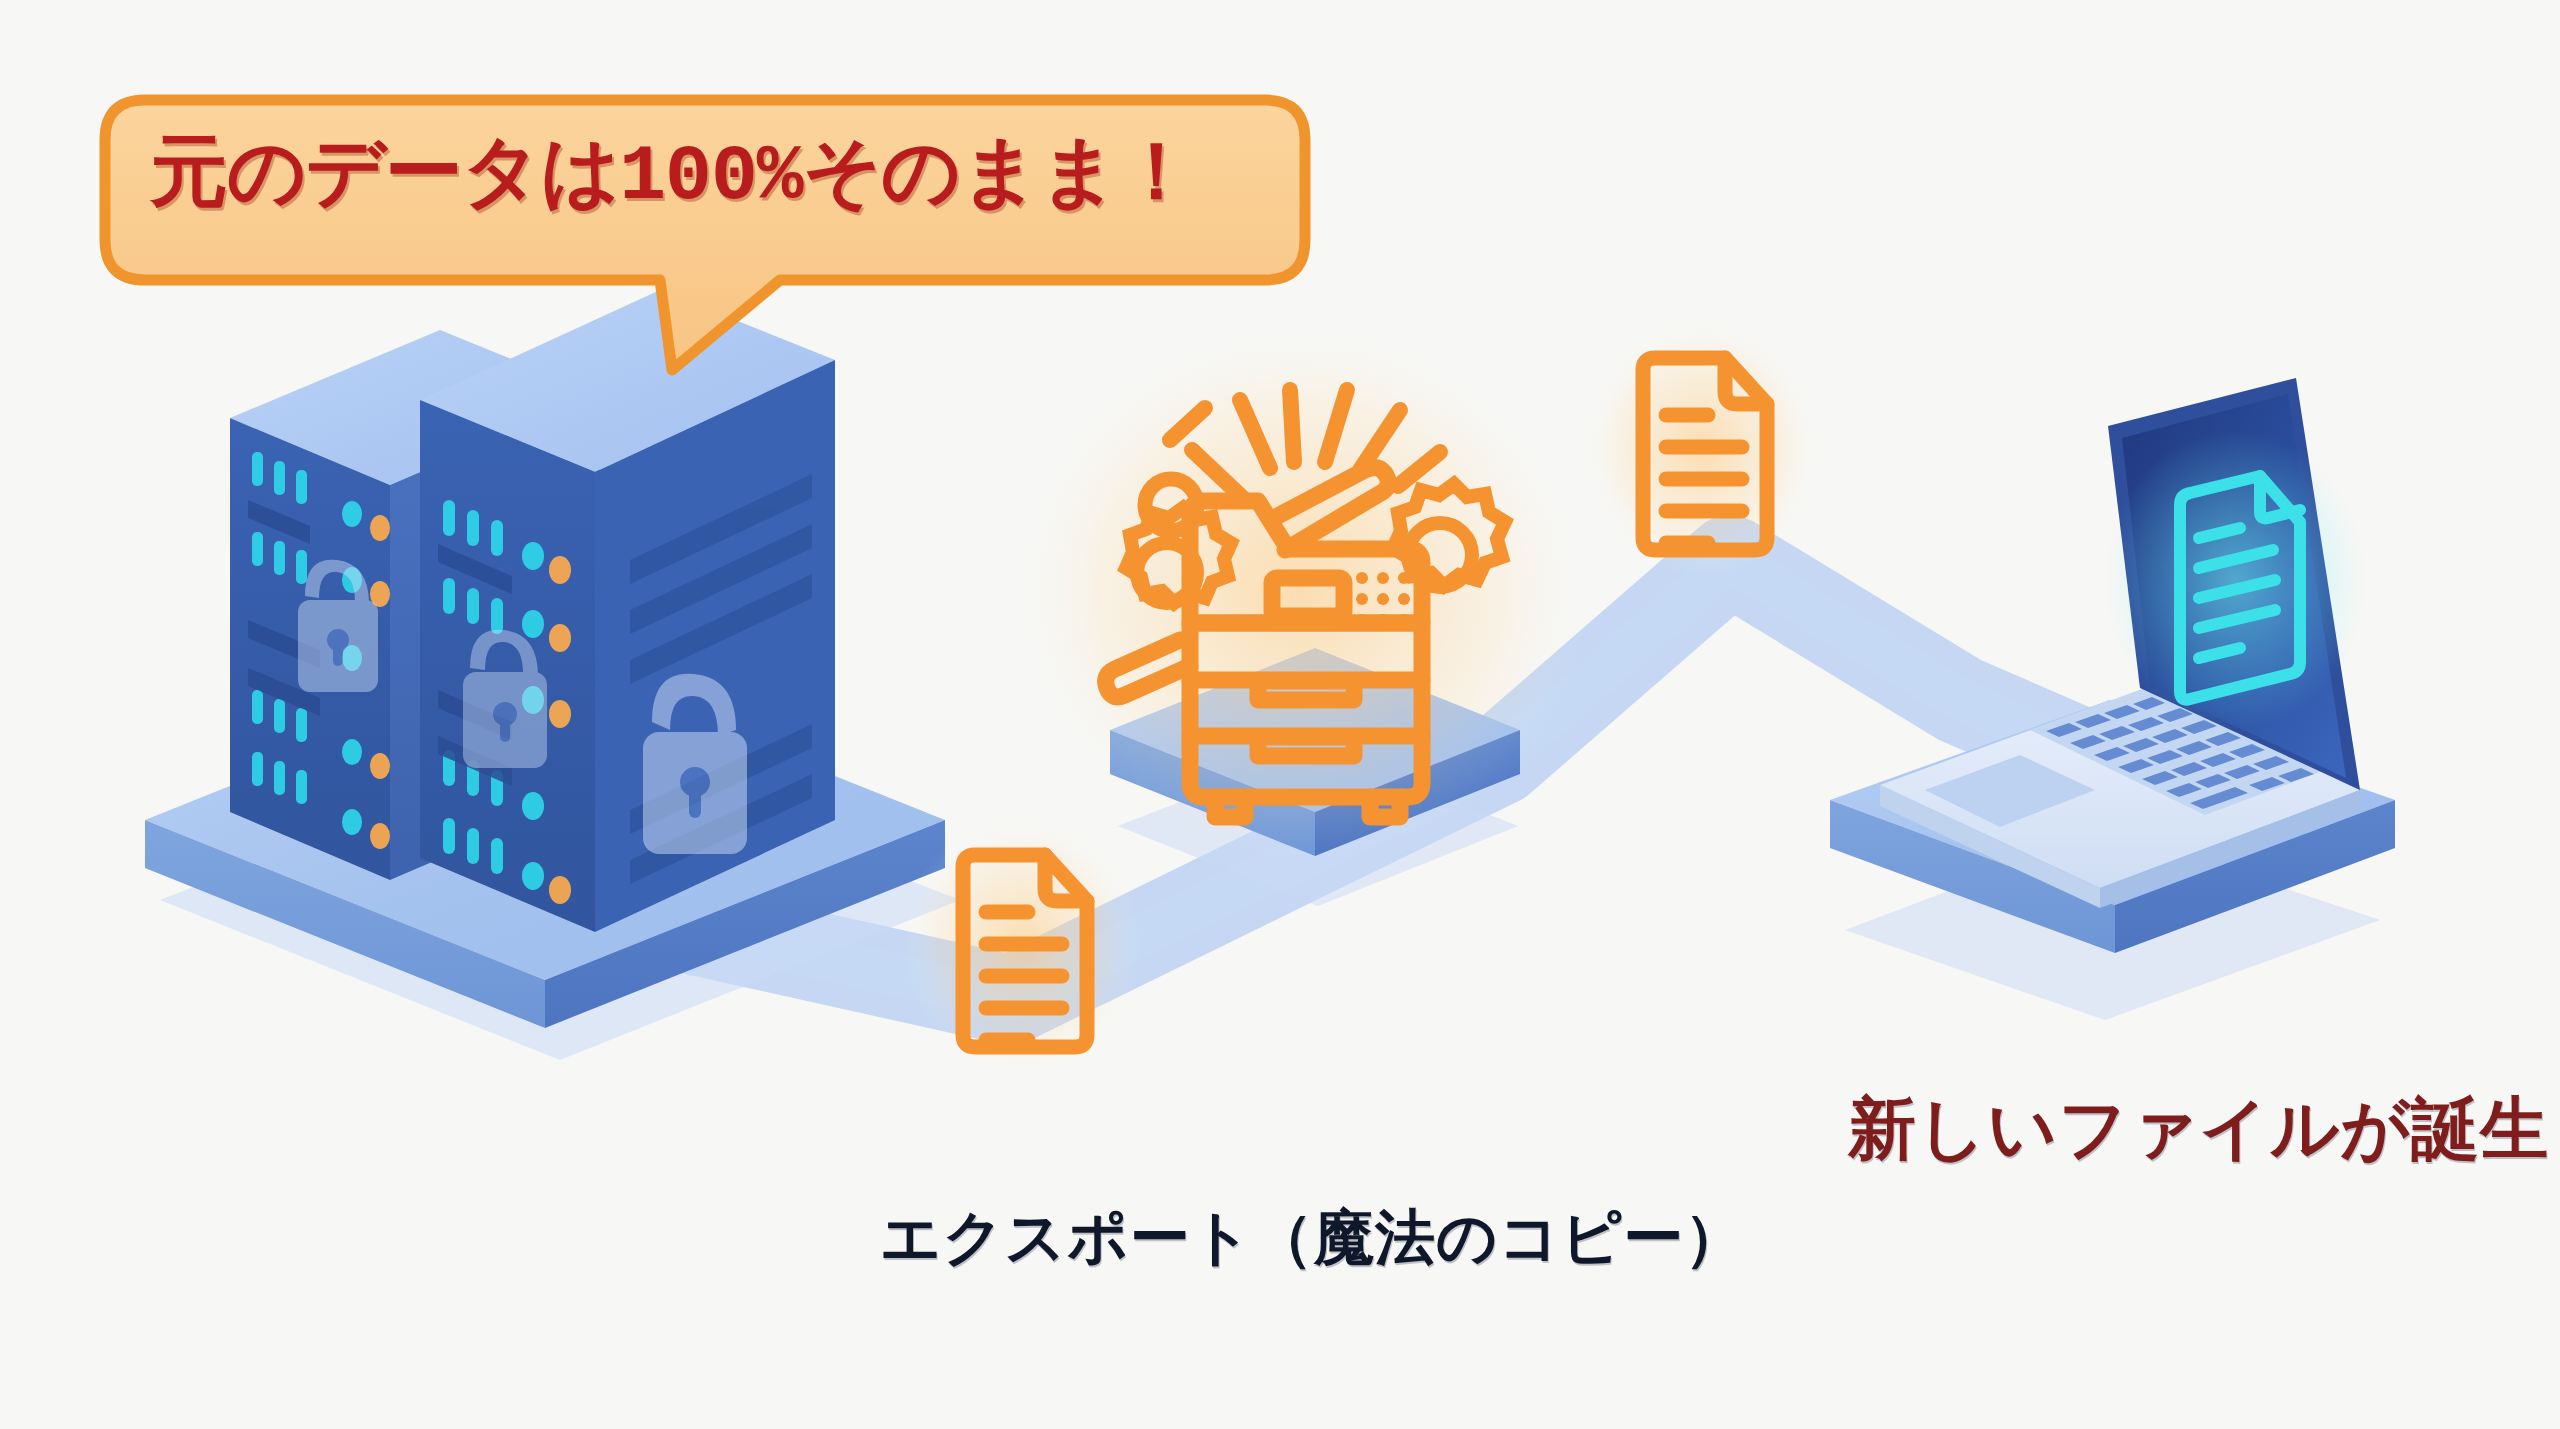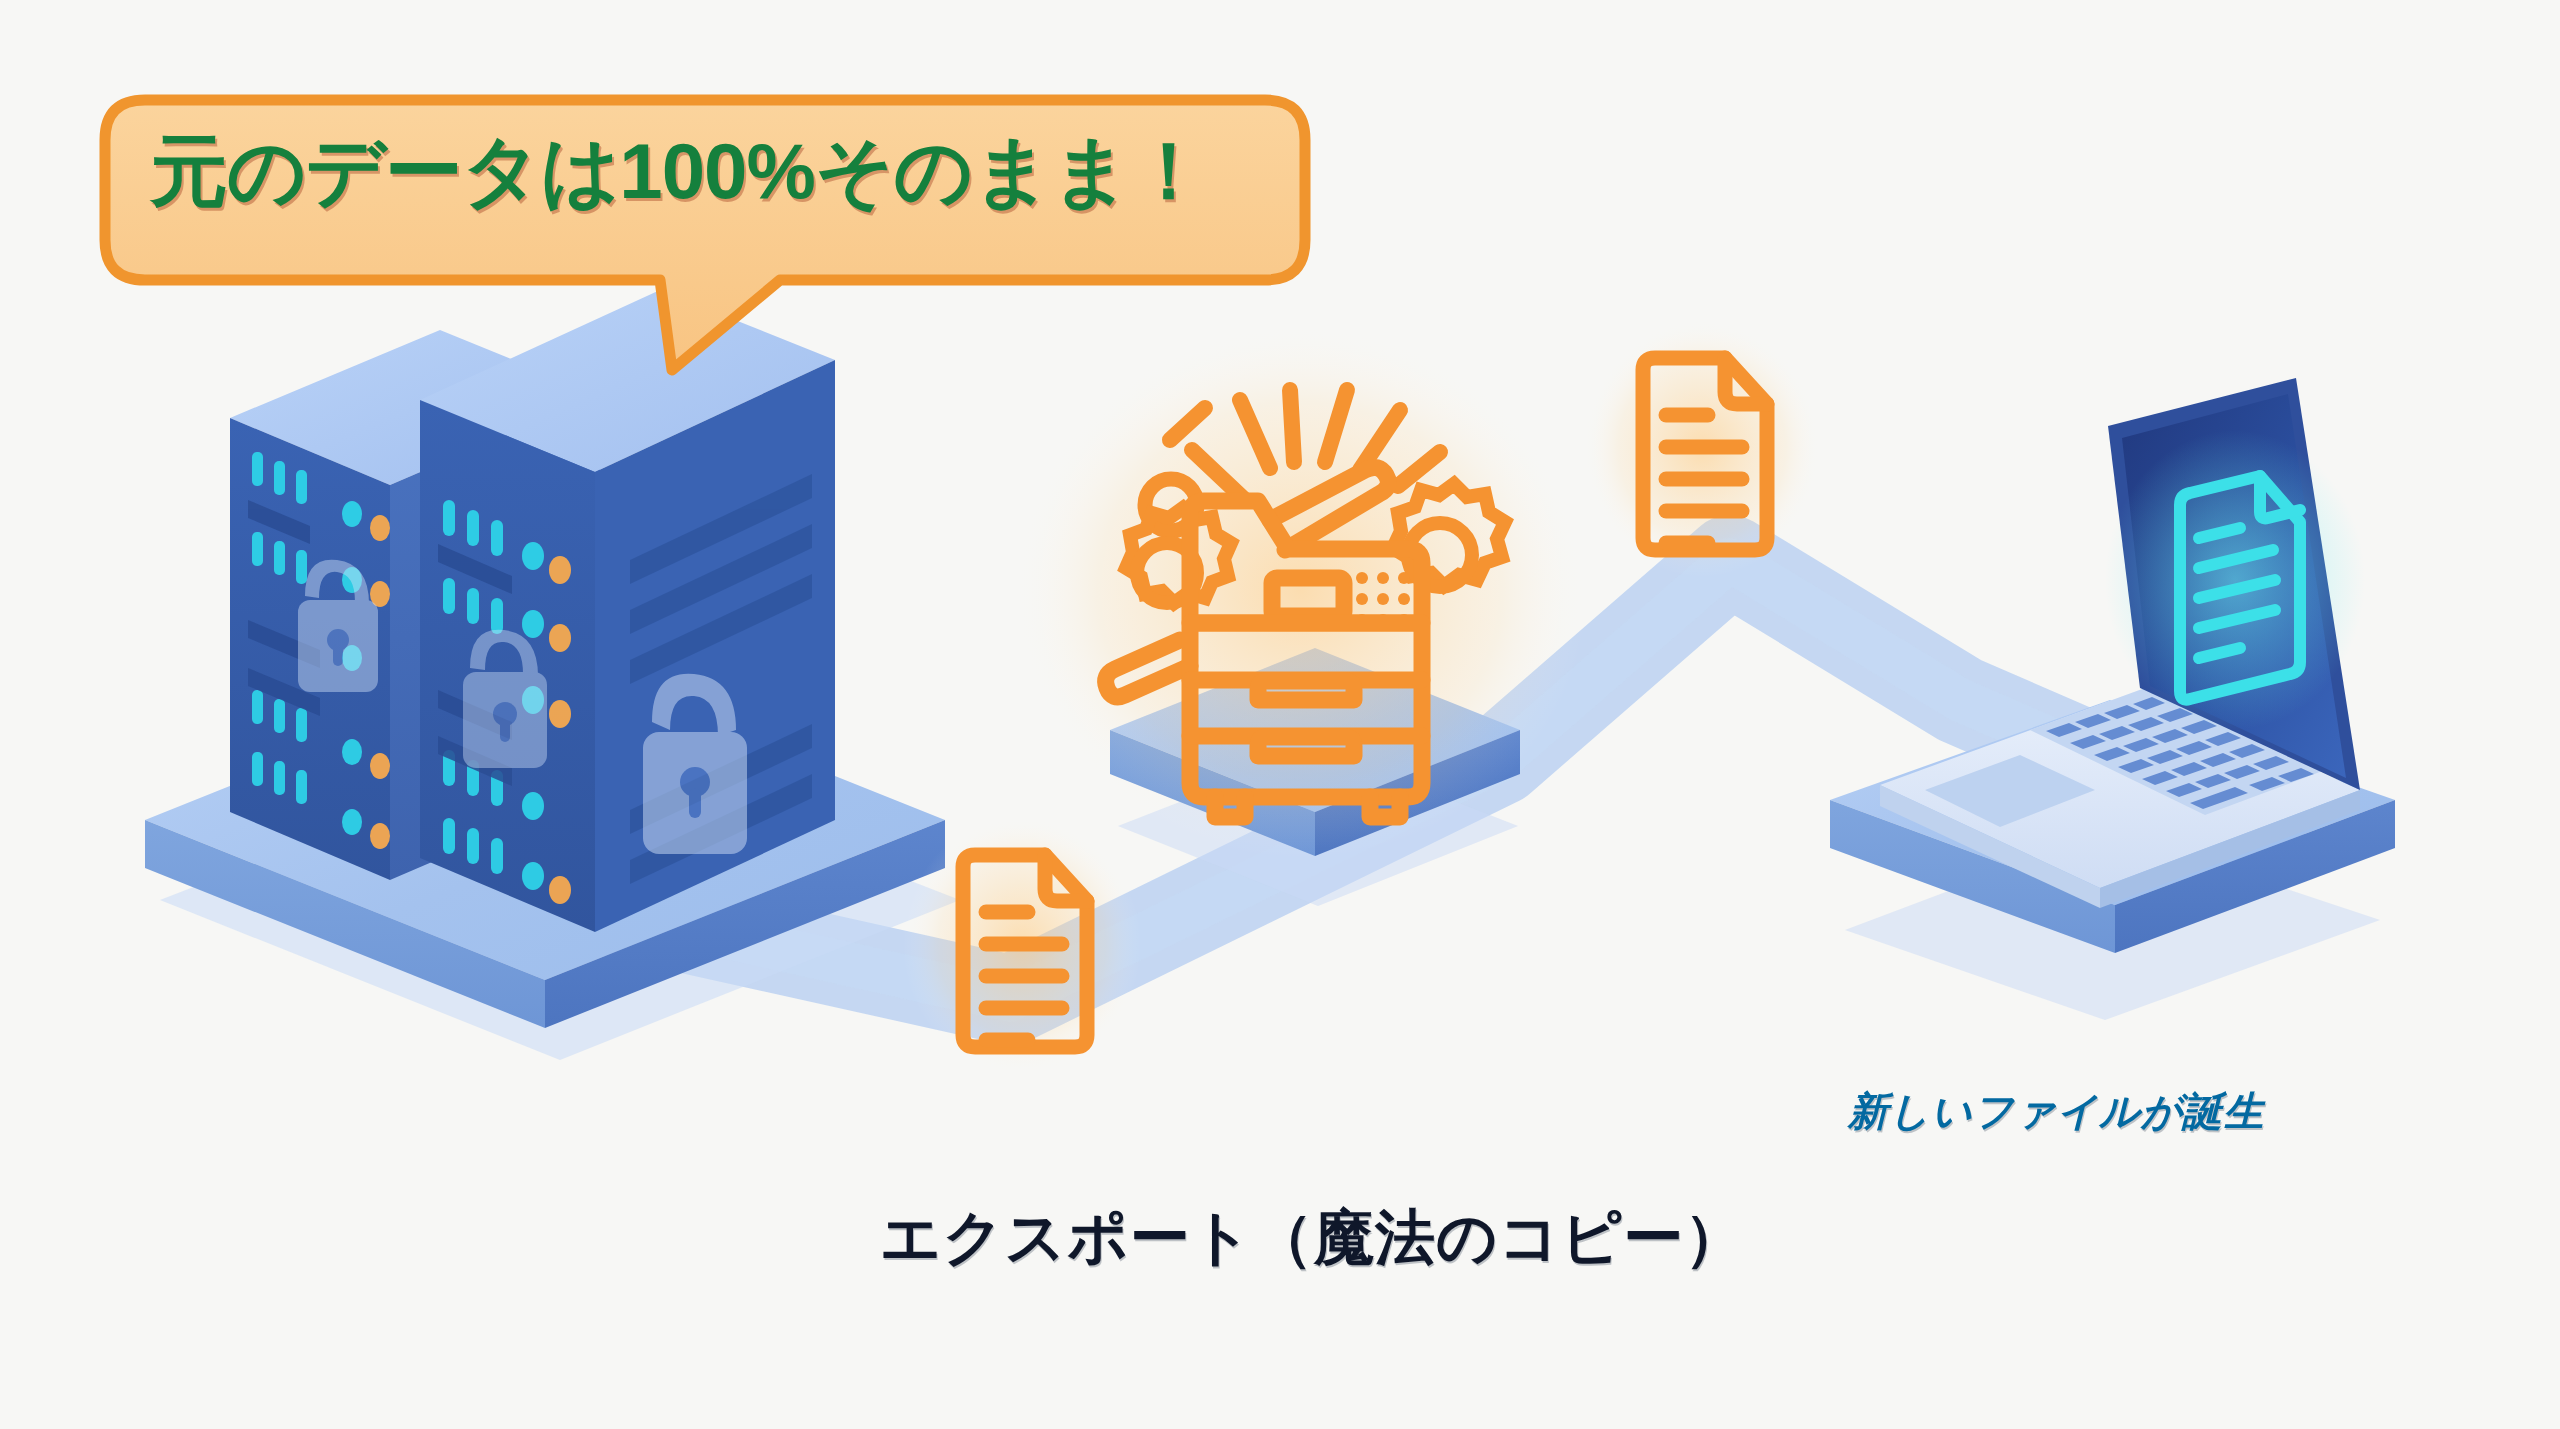--- a/index.html
+++ b/index.html
@@ -13,41 +13,40 @@
   #stage{position:absolute;inset:0;width:2560px;height:1429px;}
   #stage svg{display:block;width:2560px;height:1429px;}
 
   
   .txt{position:absolute;white-space:nowrap;font-weight:700;}
 
   #bubble-text{
     left:150px;top:120px;
     width:600px;text-align:center;
     font-size:78px;
-    color:#15803d;
+    color:#b91c1c;
     letter-spacing:-1px;
     text-shadow:2px 3px 0 rgba(150,40,15,.35);
-    font-family:Liberation Sans, sans-serif;
+    font-family:Liberation Mono, monospace;
   }
   #label-export{
     left:880px;top:1198px;
     font-size:60px;
     color:#0f172a;
     letter-spacing:1px;
     text-shadow:1px 2px 0 rgba(20,35,60,.25);
     font-family:"DejaVu Sans","Liberation Sans",sans-serif;
   }
   #label-newfile{
     left:1848px;top:1084px;
-    font-size:40px;
-    color:#0369a1;
+    font-size:68px;
+    color:#7f1d1d;
     letter-spacing:1px;
     text-shadow:1px 2px 0 rgba(20,35,60,.25);
     font-family:"DejaVu Sans","Liberation Sans",sans-serif;
-    font-style:italic;
   }
 </style>
 </head>
 <body>
 
 <div id="stage">
 <svg viewBox="0 0 2560 1429" xmlns="http://www.w3.org/2000/svg">
   <defs>
     <linearGradient id="gTopPlate" x1="0" y1="0" x2="1" y2="1">
       <stop offset="0%" stop-color="#b7d0f5"></stop>

